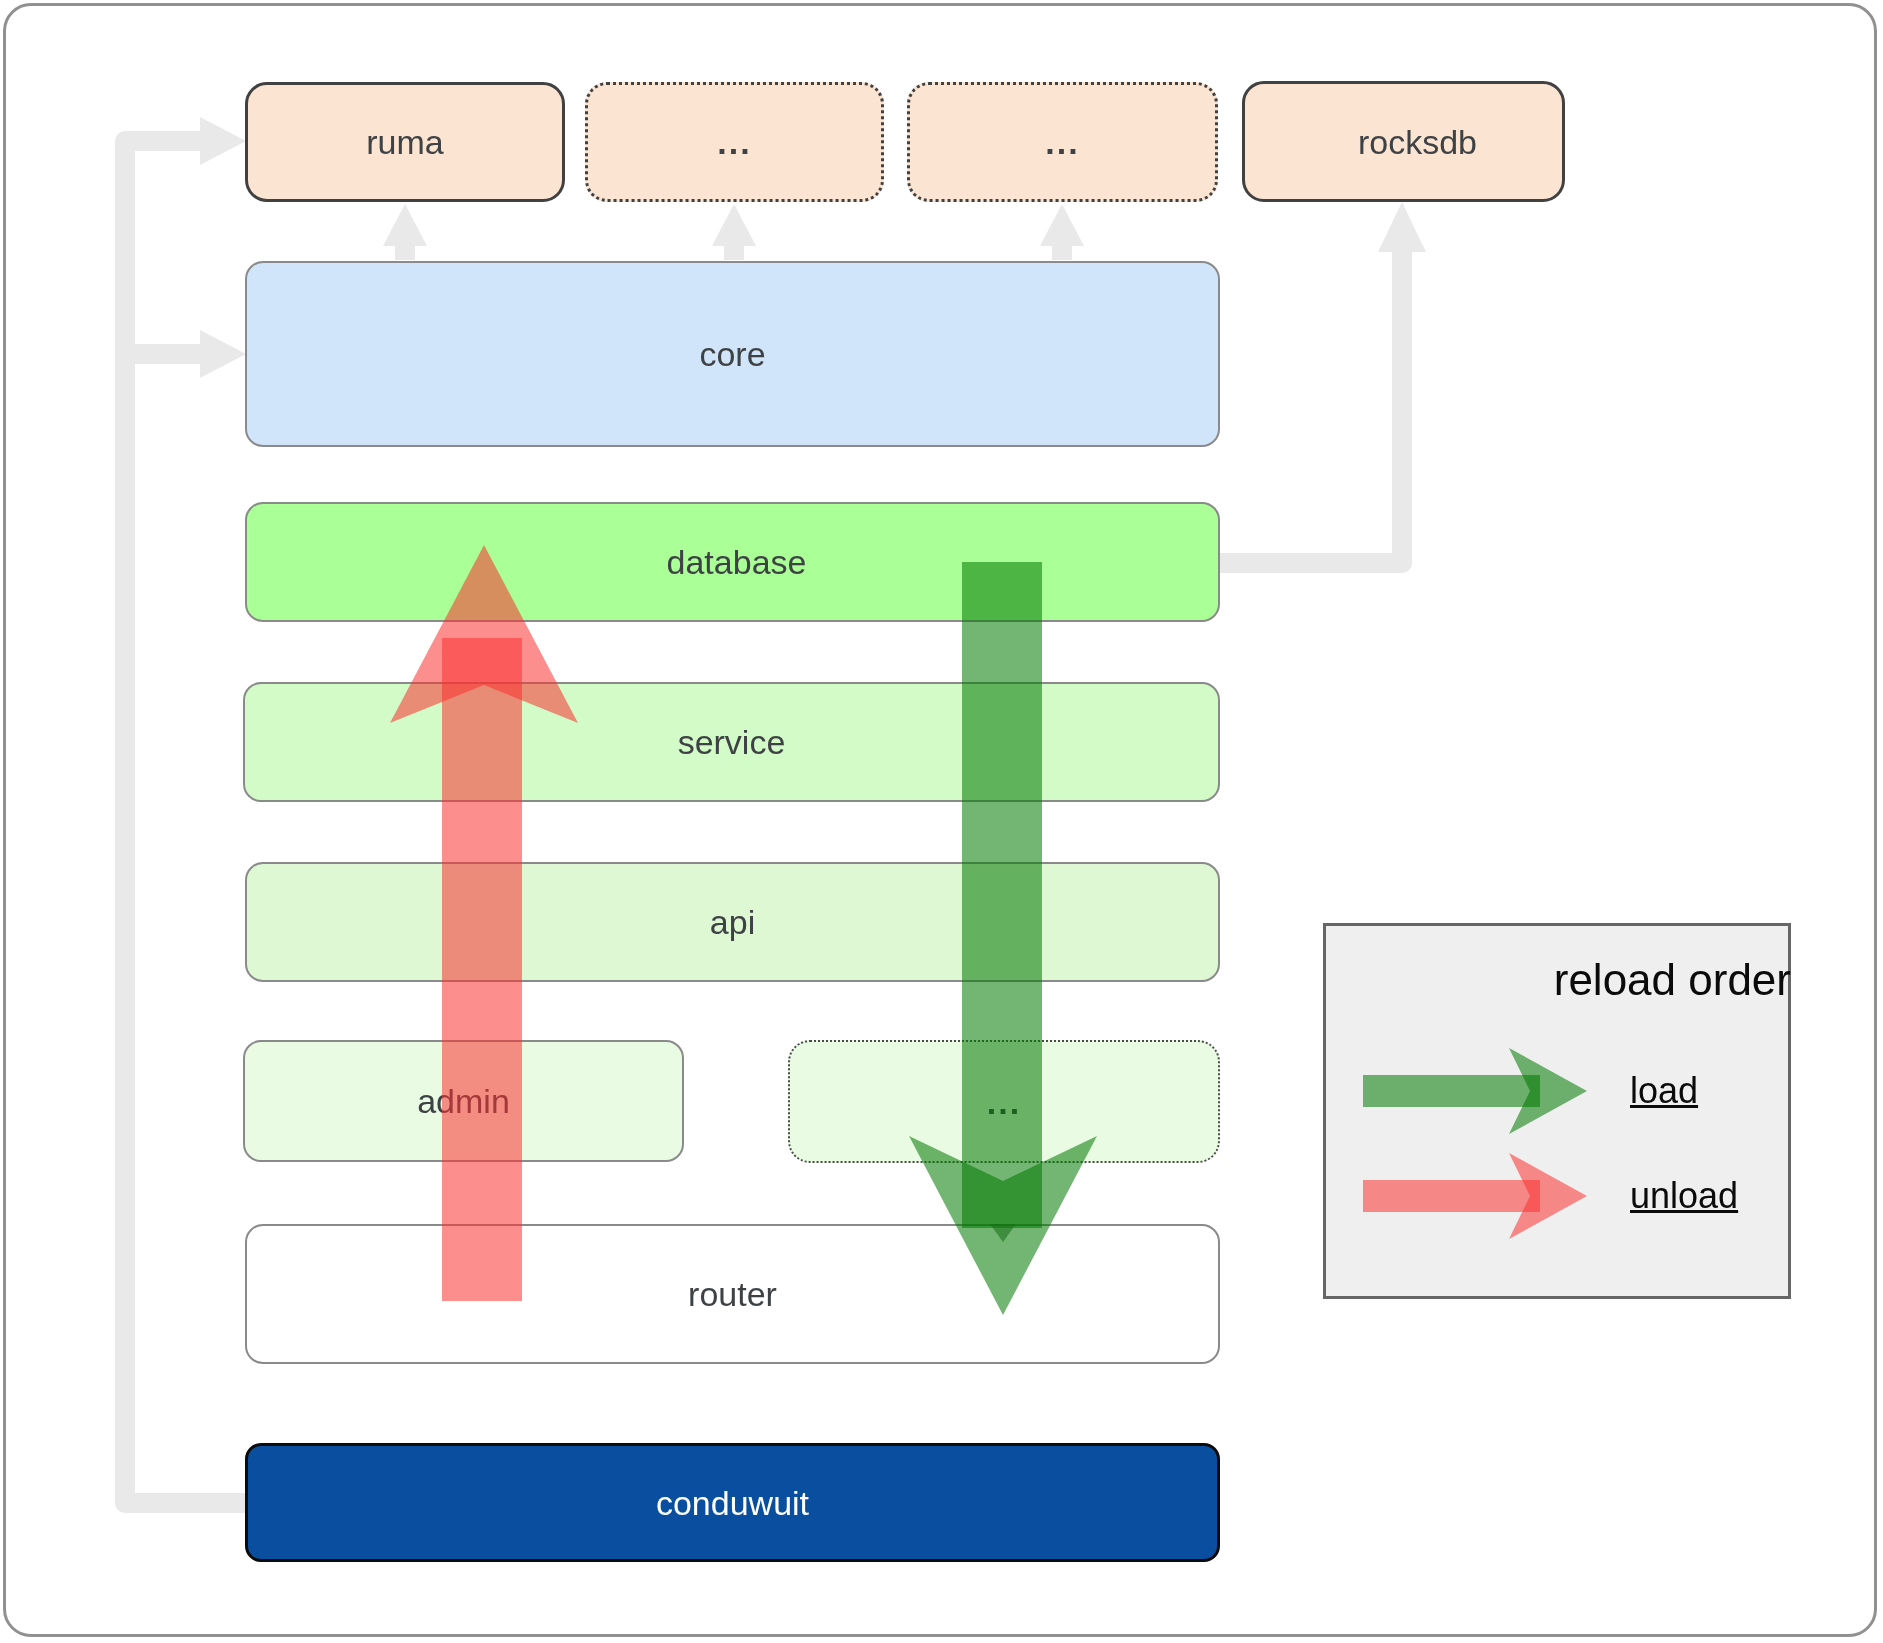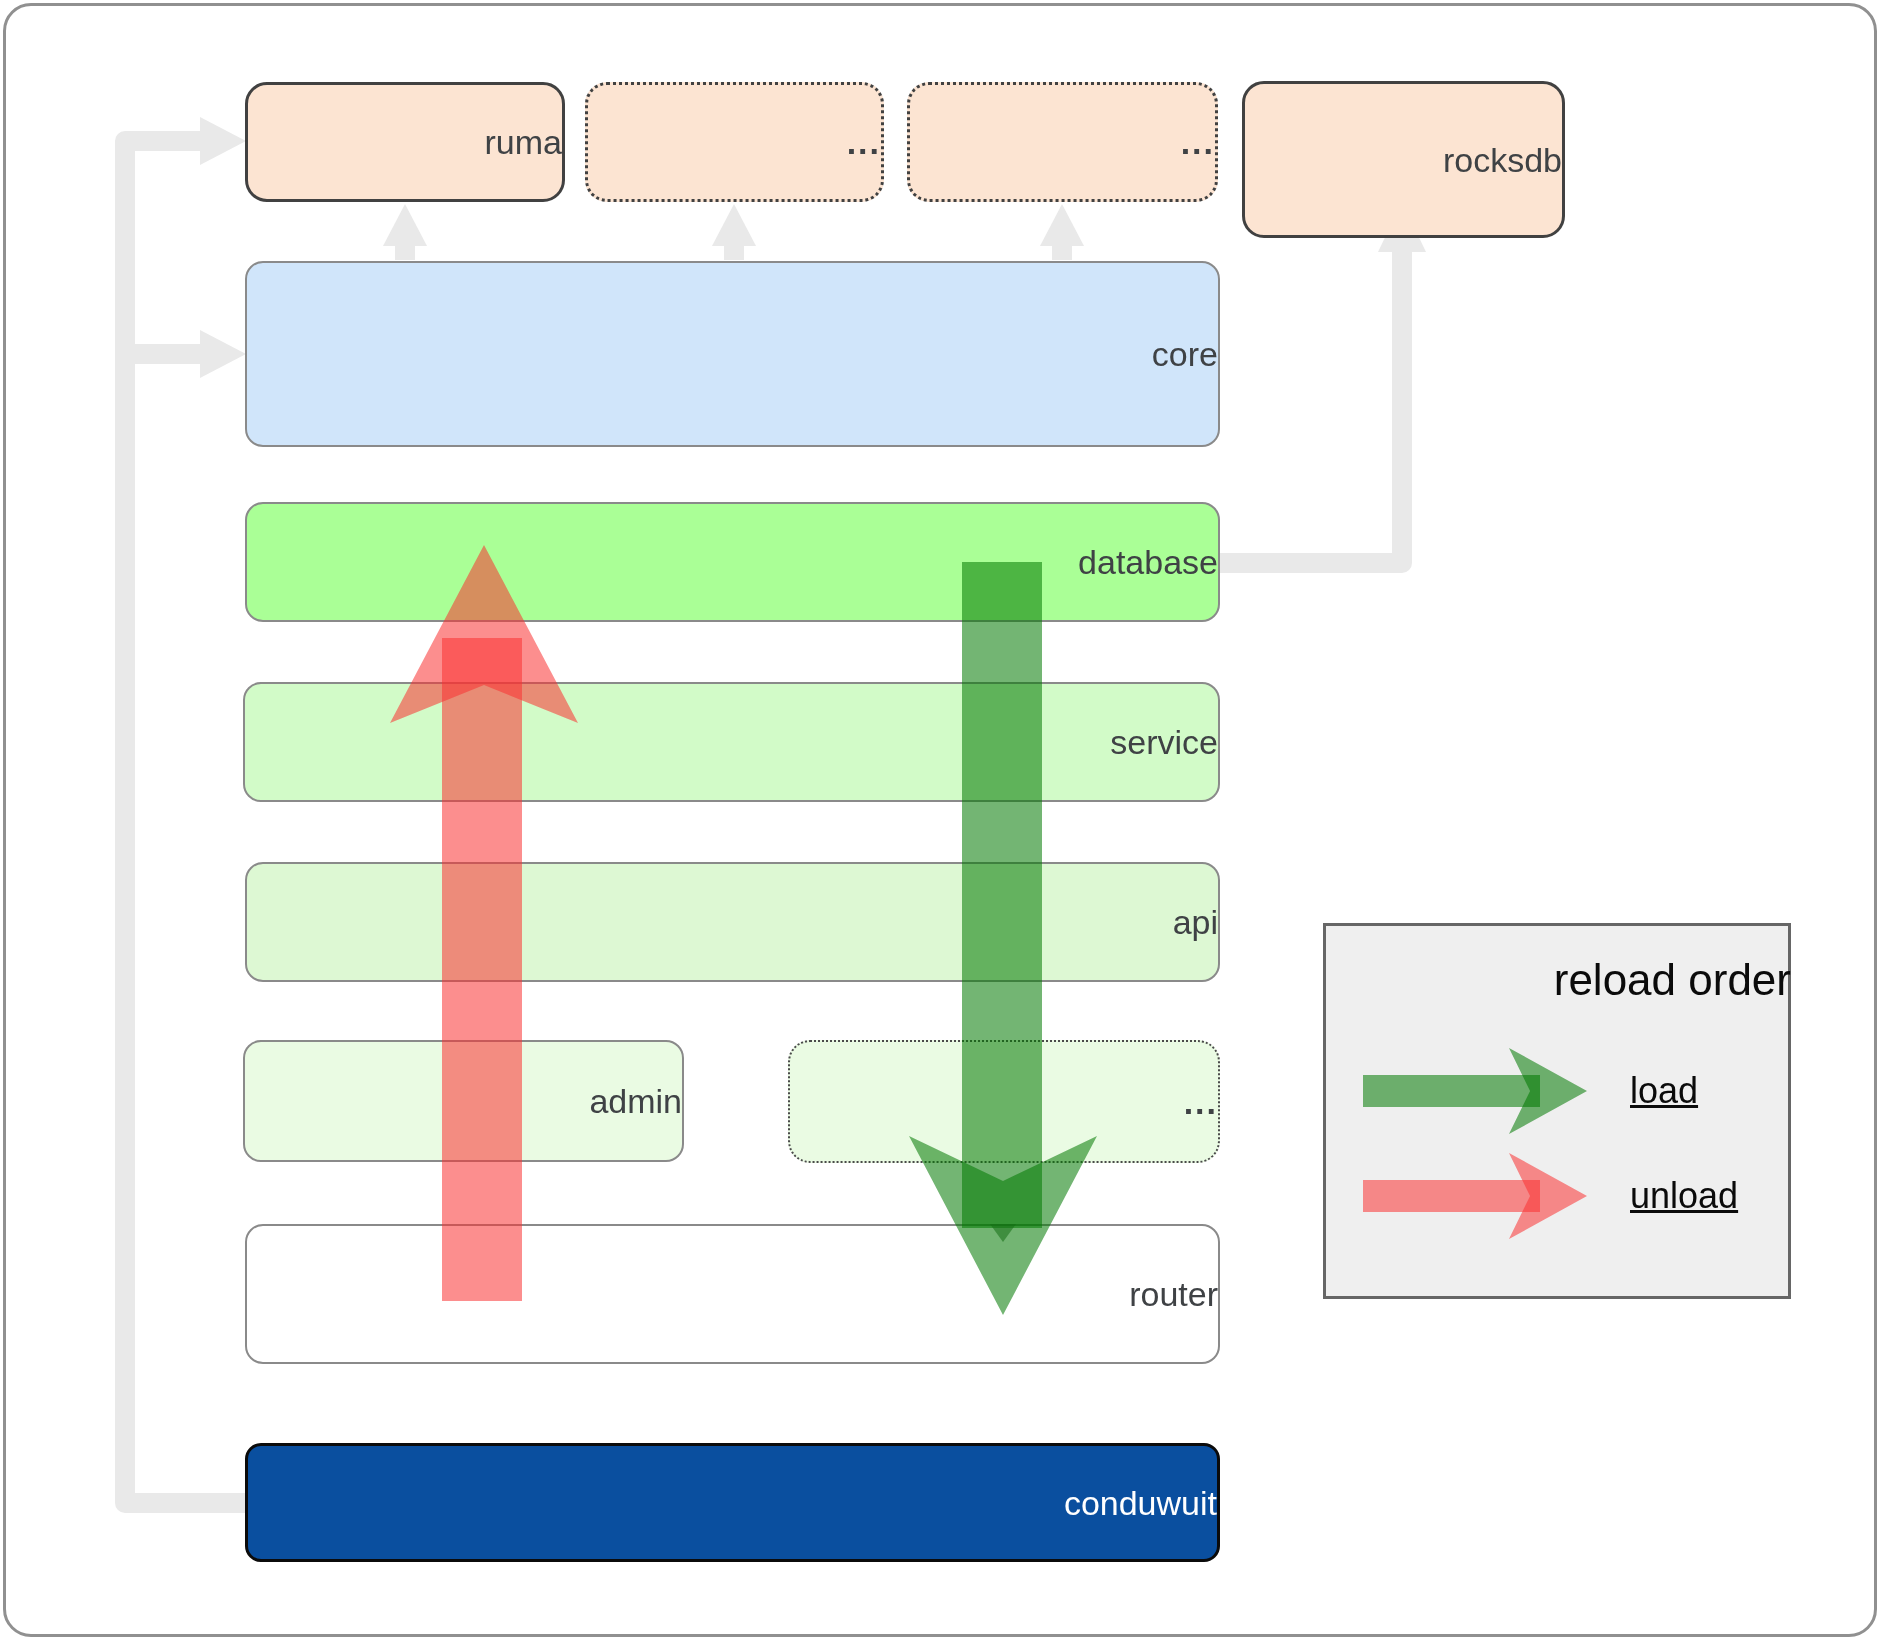--- a/index.html
+++ b/index.html
@@ -6,21 +6,21 @@
   #canvas{
     position:relative;width:1883px;height:1643px;background:#ffffff;overflow:hidden;
     font-family:"Liberation Sans","DejaVu Sans",sans-serif;
   }
   .outer-frame{
     position:absolute;left:3px;top:3px;width:1874px;height:1634px;
     border:3px solid #909090;border-radius:28px;box-sizing:border-box;
     background:transparent;
   }
   .node{
-    position:absolute;box-sizing:border-box;display:flex;align-items:center;justify-content:flex-end;
+    position:absolute;box-sizing:border-box;display:flex;align-items:center;justify-content:center;
     font-size:34px;color:#3f4245;border-radius:18px;line-height:1;
   }
   .node.solid-dark{border:3px solid #414141;border-radius:22px;}
   .node.dotted{border:3px dotted #414141;border-radius:22px;}
   .node.thin{border:2px solid #8a8a8a;}
   .peach{background:#fce4d2;}
   .blue{background:#d0e5fa;}
   .db-green{background:#aaff96;}
   .svc-green{background:#d2fbc8;}
   .api-green{background:#ddf8d3;}
@@ -84,21 +84,21 @@
 
   <div class="node peach solid-dark" style="left:245px;top:82px;width:320px;height:120px;">
     <span>ruma</span>
   </div>
   <div class="node peach dotted" style="left:585px;top:82px;width:299px;height:120px;">
     <span class="dots">...</span>
   </div>
   <div class="node peach dotted" style="left:907px;top:82px;width:311px;height:120px;">
     <span class="dots">...</span>
   </div>
-  <div class="node peach solid-dark" style="left:1242px;top:81px;width:323px;height:157px;padding-left:28px;">
+  <div class="node peach solid-dark" style="left:1242px;top:81px;width:323px;height:121px;padding-left:28px;">
     <span>rocksdb</span>
   </div>
 
   <div class="node blue thin" style="left:245px;top:261px;width:975px;height:186px;">
     <span>core</span>
   </div>
   <div class="node db-green thin" style="left:245px;top:502px;width:975px;height:120px;padding-left:8px;">
     <span>database</span>
   </div>
   <div class="node svc-green thin" style="left:243px;top:682px;width:977px;height:120px;">

